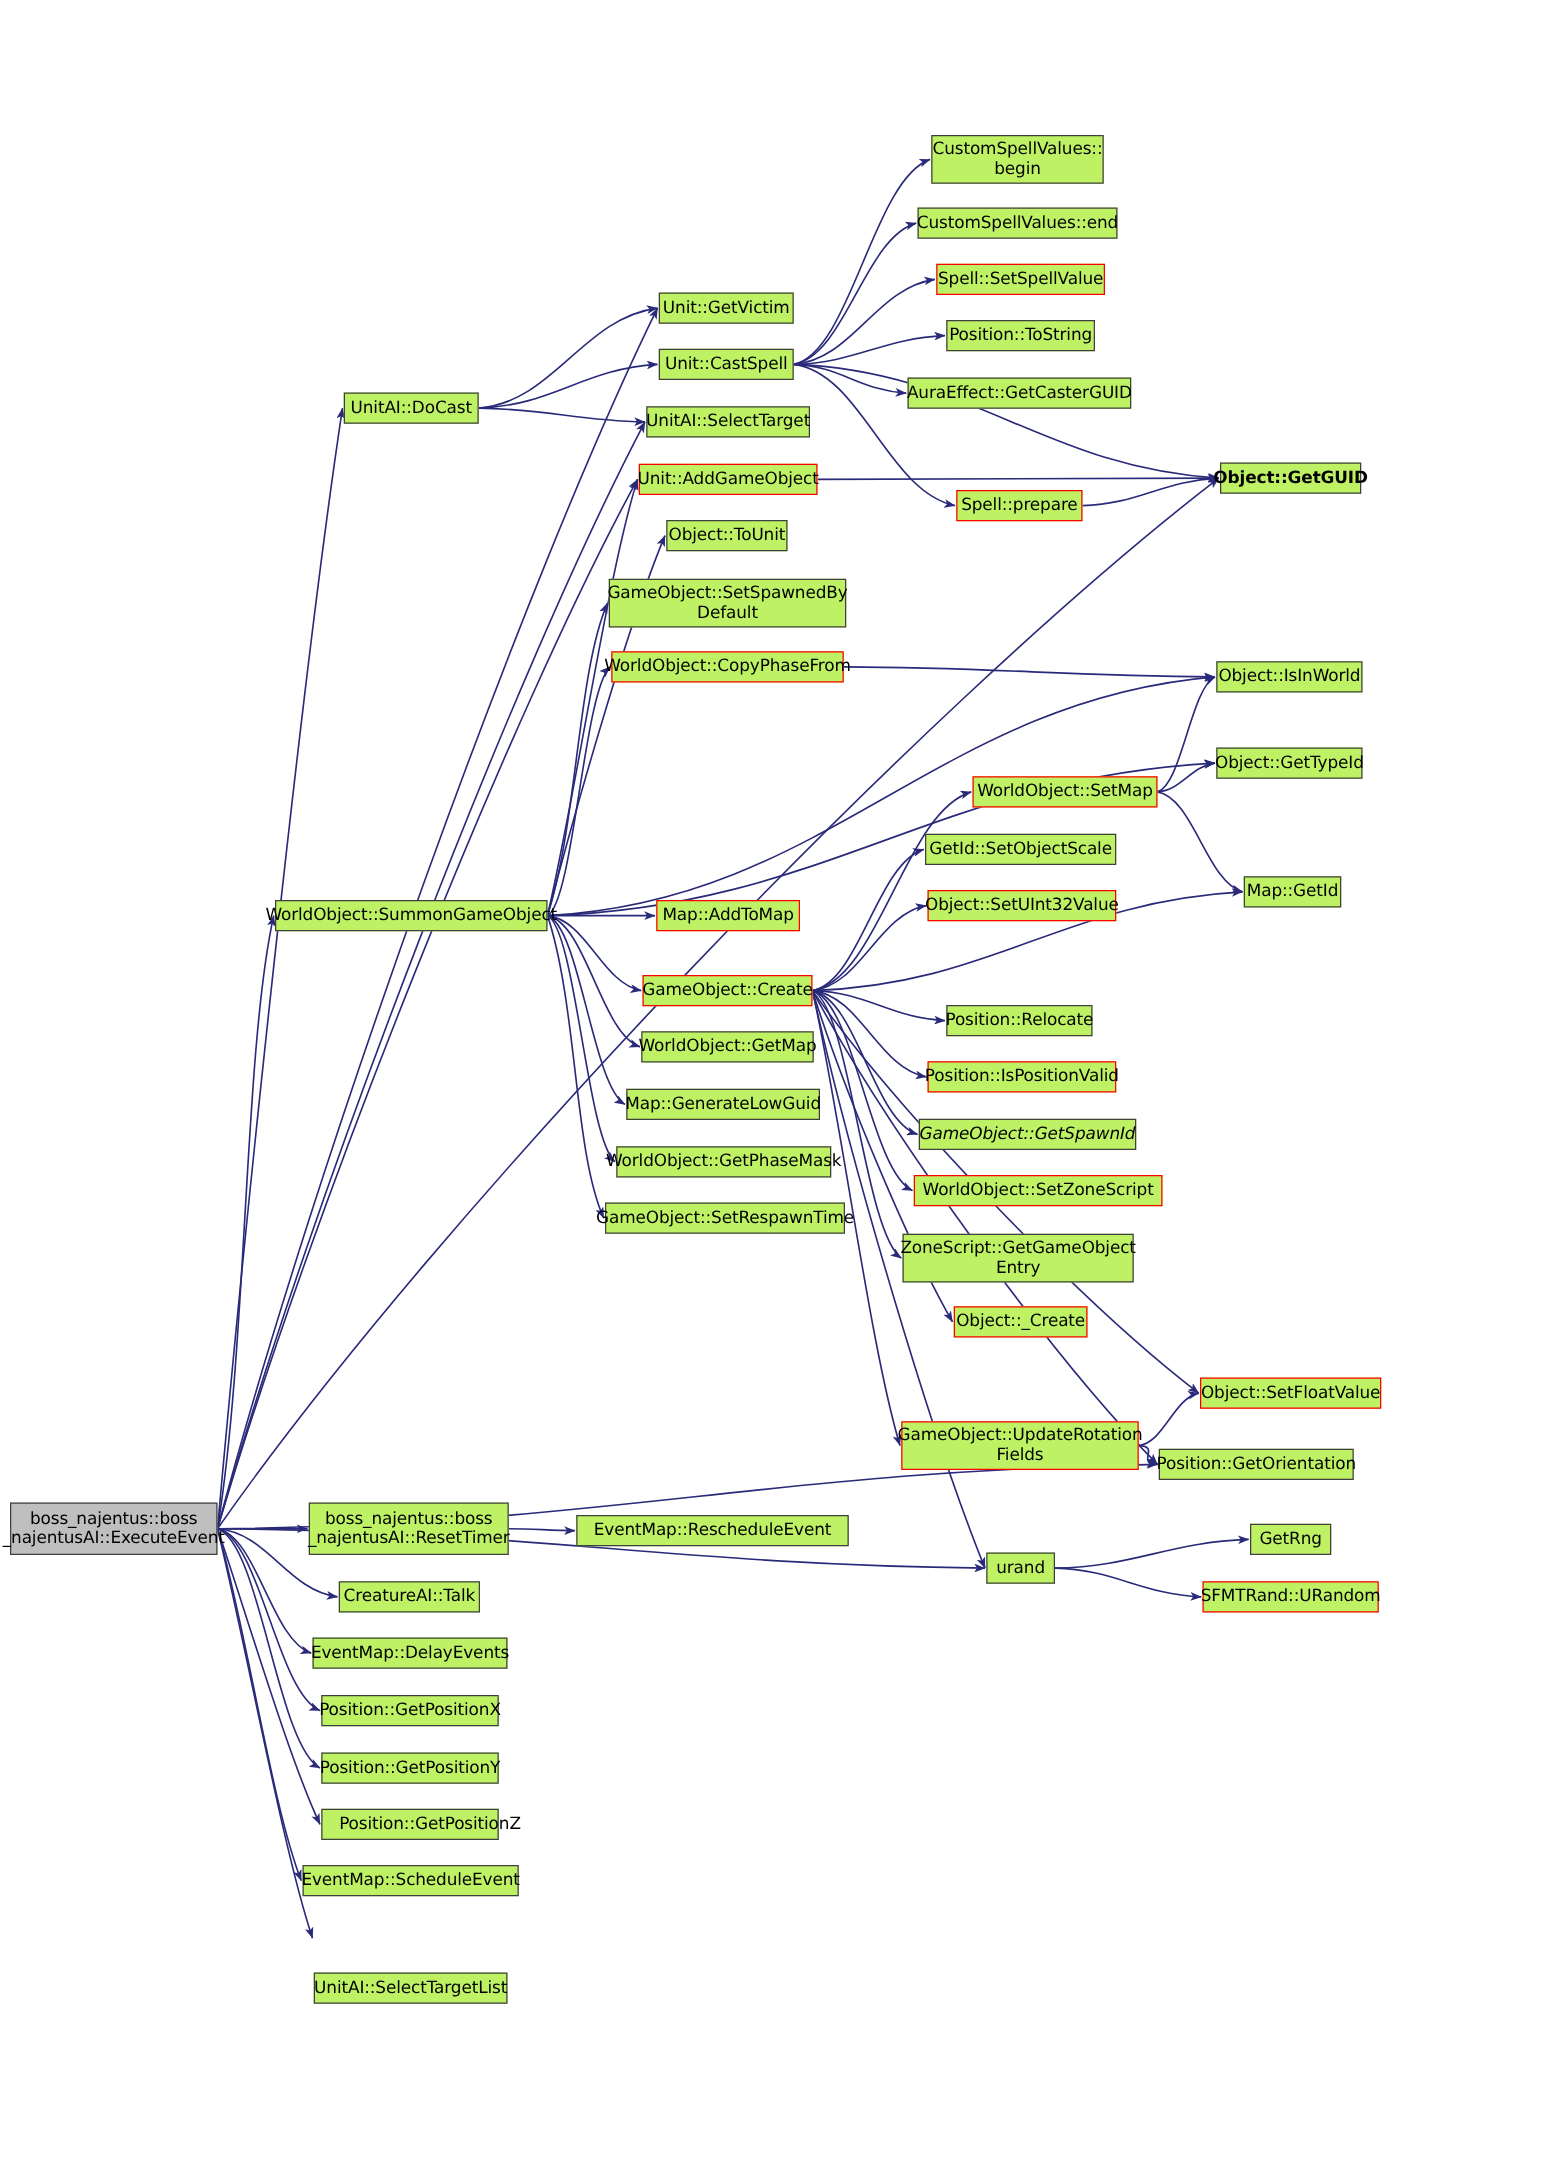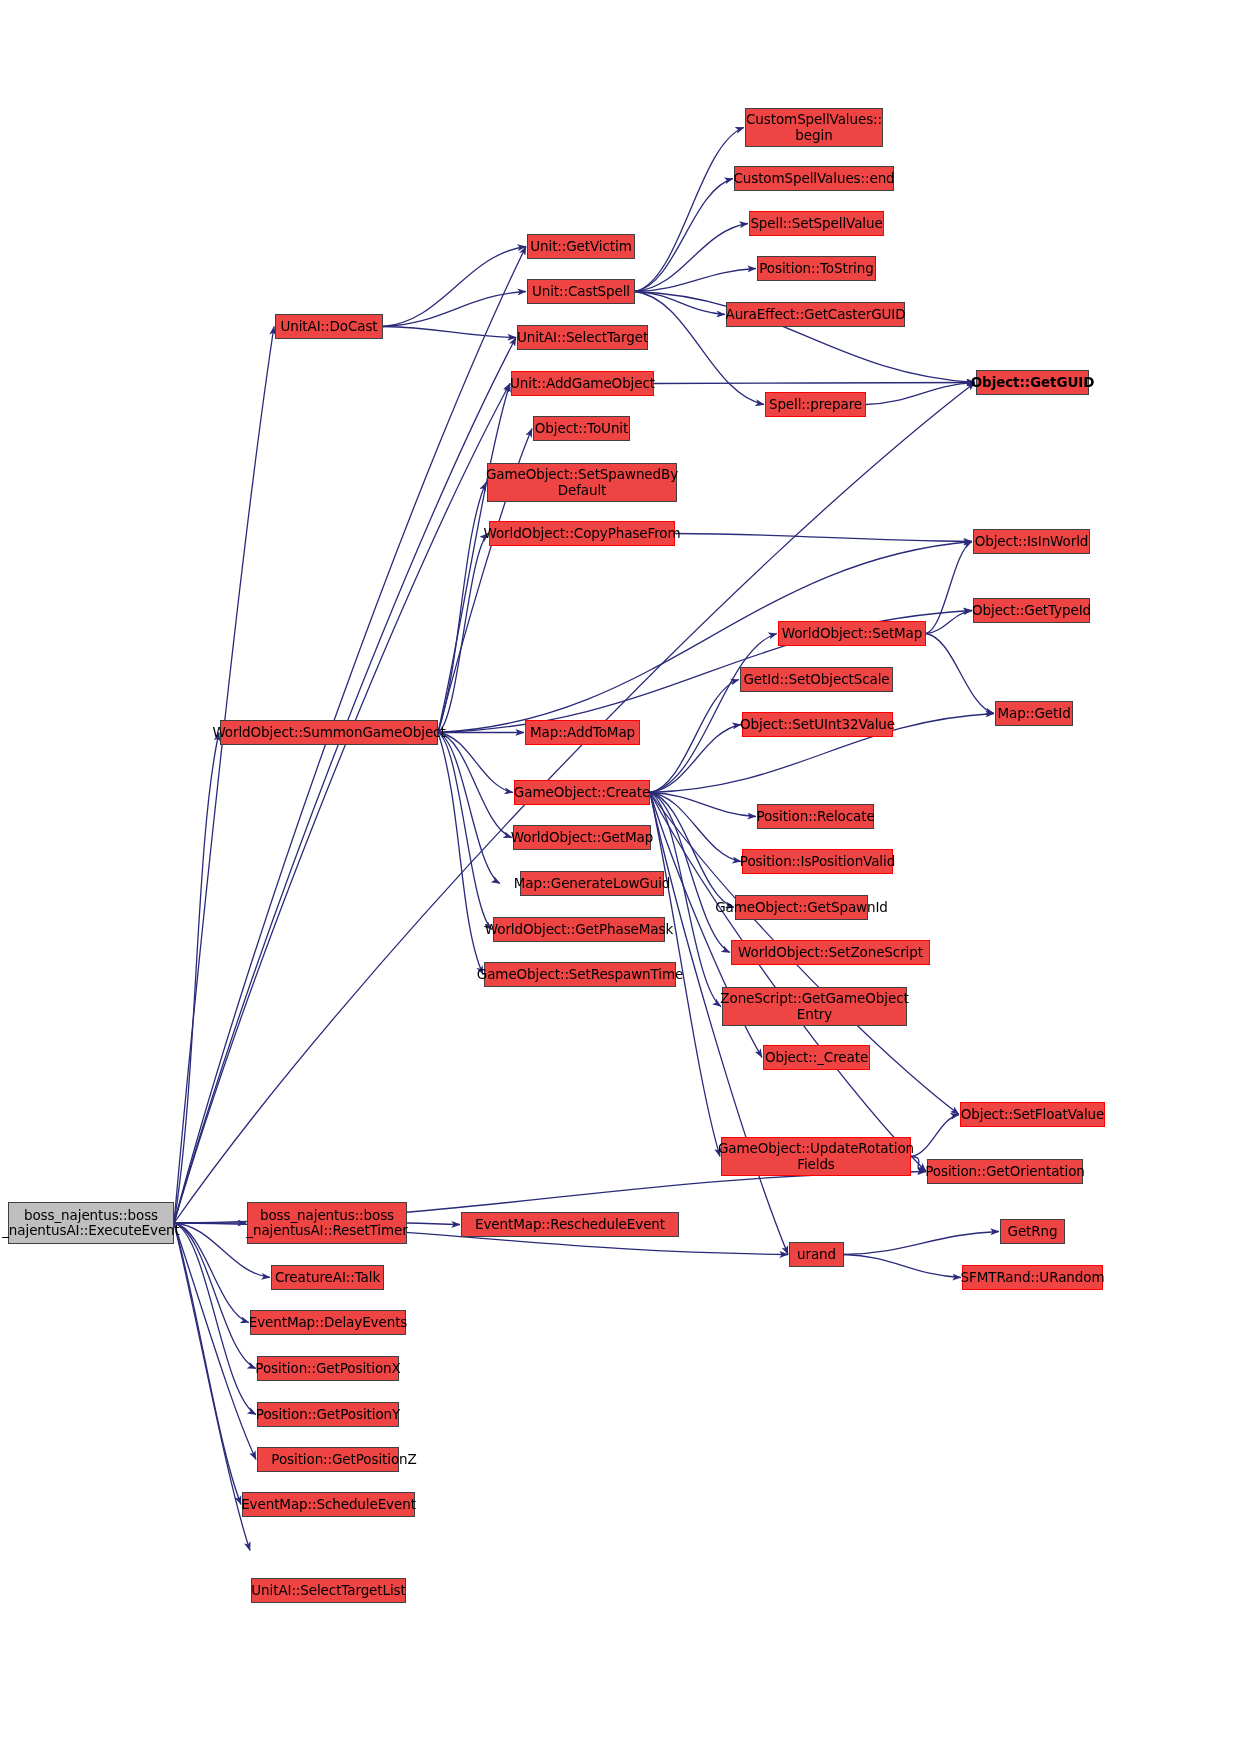--- a/index.html
+++ b/index.html
@@ -1,20 +1,20 @@
 <!DOCTYPE html>
 <html><head>
 <meta charset="utf-8">
 <style>
   html,body{margin:0;padding:0;background:#ffffff;}
   #canvas{position:relative;width:1240px;height:1744px;background:#fff;
           font-family:"DejaVu Sans","Liberation Sans",sans-serif;overflow:hidden;}
   #edges{position:absolute;left:0;top:0;width:1240px;height:1744px;pointer-events:none;}
   .node{position:absolute;box-sizing:border-box;display:flex;align-items:center;
-        justify-content:center;text-align:center;background:#ef4444;
+        justify-content:center;text-align:center;background:#bef264;
         border:1px solid #404040;font-size:13.5px;color:#000;line-height:1.12;
         padding:1px 4px;white-space:pre-line;letter-spacing:-0.1px;}
   .node.red{border-color:#ff0000;}
   .node.root{background:#bfbfbf;border-color:#404040;}
 </style>
 </head>
 <body>
 
 <div id="canvas">
   <svg id="edges" viewBox="0 0 1240 1744">
@@ -108,40 +108,40 @@
       <div class="node" style="left: 517px; top: 325px; width: 131px; height: 25px;">UnitAI::SelectTarget</div>
       <div class="node red" style="left: 511px; top: 371px; width: 143px; height: 25px;">Unit::AddGameObject</div>
       <div class="node" style="left: 533px; top: 416px; width: 97px; height: 25px;">Object::ToUnit</div>
       <div class="node" style="left: 487px; top: 463px; width: 190px; height: 39px;">GameObject::SetSpawnedBy
 Default</div>
       <div class="node red" style="left: 489px; top: 521px; width: 186px; height: 25px;">WorldObject::CopyPhaseFrom</div>
       <div class="node" style="left: 220px; top: 720px; width: 218px; height: 25px;">WorldObject::SummonGameObject</div>
       <div class="node red" style="left: 525px; top: 720px; width: 115px; height: 25px;">Map::AddToMap</div>
       <div class="node red" style="left: 514px; top: 780px; width: 136px; height: 25px;">GameObject::Create</div>
       <div class="node" style="left: 513px; top: 825px; width: 138px; height: 25px;">WorldObject::GetMap</div>
-      <div class="node" style="left: 501px; top: 871px; width: 144px; height: 25px; margin-left: 19px;">Map::GenerateLowGuid</div>
+      <div class="node" style="left: 501px; top: 871px; width: 155px; height: 25px;">Map::GenerateLowGuid</div>
       <div class="node" style="left: 493px; top: 917px; width: 172px; height: 25px;">WorldObject::GetPhaseMask</div>
       <div class="node" style="left: 484px; top: 962px; width: 192px; height: 25px;">GameObject::SetRespawnTime</div>
       <div class="node" style="left: 745px; top: 108px; width: 138px; height: 39px;">CustomSpellValues::
 begin</div>
       <div class="node" style="left: 734px; top: 166px; width: 160px; height: 25px;">CustomSpellValues::end</div>
       <div class="node red" style="left: 749px; top: 211px; width: 135px; height: 25px;">Spell::SetSpellValue</div>
       <div class="node" style="left: 757px; top: 256px; width: 119px; height: 25px;">Position::ToString</div>
       <div class="node" style="left: 726px; top: 302px; width: 179px; height: 25px;">AuraEffect::GetCasterGUID</div>
       <div class="node red" style="left: 765px; top: 392px; width: 101px; height: 25px;">Spell::prepare</div>
       <div class="node" style="left: 976px; top: 370px; width: 113px; height: 25px; font-weight: bold;">Object::GetGUID</div>
       <div class="node" style="left: 973px; top: 529px; width: 117px; height: 25px;">Object::IsInWorld</div>
       <div class="node" style="left: 973px; top: 598px; width: 117px; height: 25px;">Object::GetTypeId</div>
       <div class="node red" style="left: 778px; top: 621px; width: 148px; height: 25px;">WorldObject::SetMap</div>
       <div class="node" style="left: 740px; top: 667px; width: 153px; height: 25px;">GetId::SetObjectScale</div>
       <div class="node red" style="left: 742px; top: 712px; width: 151px; height: 25px;">Object::SetUInt32Value</div>
       <div class="node" style="left: 995px; top: 701px; width: 78px; height: 25px;">Map::GetId</div>
       <div class="node" style="left: 757px; top: 804px; width: 117px; height: 25px;">Position::Relocate</div>
       <div class="node red" style="left: 742px; top: 849px; width: 151px; height: 25px;">Position::IsPositionValid</div>
-      <div class="node" style="left: 735px; top: 895px; width: 133px; height: 25px;">GameObject::GetSpawnId</div>
+      <div class="node" style="left: 735px; top: 895px; width: 174px; height: 25px; font-style: italic;">GameObject::GetSpawnId</div>
       <div class="node red" style="left: 731px; top: 940px; width: 199px; height: 25px;">WorldObject::SetZoneScript</div>
       <div class="node" style="left: 722px; top: 987px; width: 185px; height: 39px;">ZoneScript::GetGameObject
 Entry</div>
       <div class="node red" style="left: 763px; top: 1045px; width: 107px; height: 25px;">Object::_Create</div>
       <div class="node red" style="left: 960px; top: 1102px; width: 145px; height: 25px;">Object::SetFloatValue</div>
       <div class="node red" style="left: 721px; top: 1137px; width: 190px; height: 39px;">GameObject::UpdateRotation
 Fields</div>
       <div class="node" style="left: 927px; top: 1159px; width: 156px; height: 25px;">Position::GetOrientation</div>
       <div class="node" style="left: 789px; top: 1242px; width: 55px; height: 25px;">urand</div>
       <div class="node" style="left: 1000px; top: 1219px; width: 65px; height: 25px;">GetRng</div>

